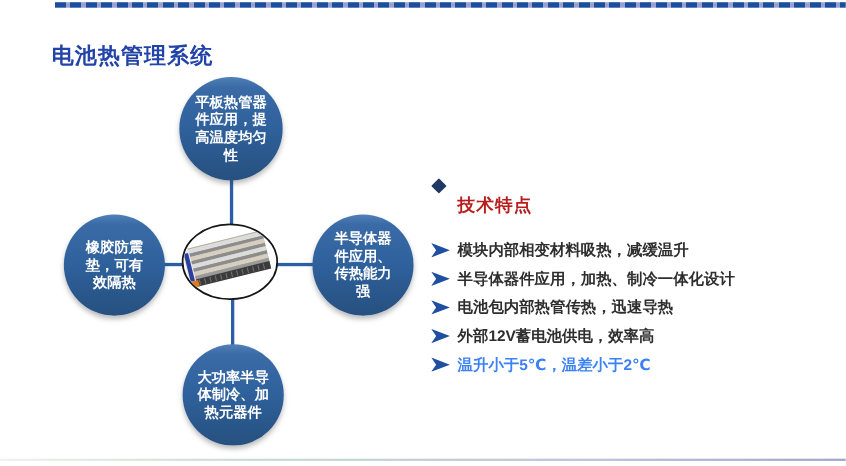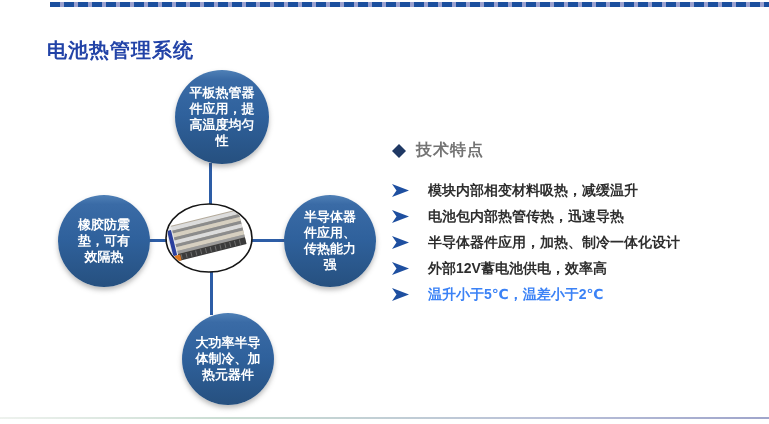--- a/index.html
+++ b/index.html
@@ -32,41 +32,41 @@
   
   .node{
     position:absolute;border-radius:50%;
     background:linear-gradient(180deg,#4f80b6 0%,#3a6ba6 10%,#2f619c 48%,#26507f 100%);
     box-shadow:0 3px 5px rgba(60,60,60,.35);
     display:flex;align-items:center;justify-content:center;
     z-index:2;text-align:center;
     color:#ffffff;font-weight:bold;font-size:13px;line-height:16px;
   }
   .node-inner{display:block;}
-  .node-top{left:175px;top:70px;width:94px;height:94px;}
+  .node-top{left:163px;top:70px;width:94px;height:94px;}
   .node-top .node-inner{width:70px;}
   .node-left{left:58px;top:195px;width:92px;height:92px;}
   .node-left .node-inner{width:56px;}
   .node-right{left:284px;top:195px;width:92px;height:92px;}
   .node-right .node-inner{width:58px;}
-  .node-bottom{left:182px;top:313px;width:92px;height:92px;}
+  .node-bottom{left:166px;top:313px;width:92px;height:92px;}
   .node-bottom .node-inner{width:70px;}
   
   .center-photo{position:absolute;left:163px;top:202px;z-index:3;}
   
   .features{position:absolute;left:392px;top:140px;width:372px;}
   .features-heading{
     display:flex;align-items:center;gap:10px;
     margin-bottom:22px;
   }
   .features-heading .heading-label{
-    font-size:16px;font-weight:bold;color:#737373;letter-spacing:1px;
+    font-size:16px;font-weight:bold;color:#b91c1c;letter-spacing:1px;margin-top:37px;
   }
   .feature-row{
-    display:flex;align-items:center;gap:19px;
+    display:flex;align-items:center;gap:7px;
     margin-bottom:11px;height:15px;
   }
   .feature-row .feature-text{
     font-size:14px;font-weight:bold;color:#2e2e2e;white-space:nowrap;
   }
   .feature-row.highlight .feature-text{color:#3b82f6;}
   .arrow-icon,.diamond-icon{flex:0 0 auto;display:block;}
   
   .bottom-line{
     position:absolute;left:0;right:0;bottom:5px;height:2px;
@@ -159,28 +159,28 @@
       <svg class="arrow-icon" width="17" height="13" viewBox="0 0 17 13">
         <path d="M0,0 L17,6.5 L0,13 L4.5,6.5 Z" fill="#1e4fa0"></path>
       </svg>
       <span class="feature-text">模块内部相变材料吸热，减缓温升</span>
     </div>
 
     <div class="feature-row">
       <svg class="arrow-icon" width="17" height="13" viewBox="0 0 17 13">
         <path d="M0,0 L17,6.5 L0,13 L4.5,6.5 Z" fill="#1e4fa0"></path>
       </svg>
-      <span class="feature-text">电池包内部热管传热，迅速导热</span>
+      <span class="feature-text">半导体器件应用，加热、制冷一体化设计</span>
     </div>
 
     <div class="feature-row">
       <svg class="arrow-icon" width="17" height="13" viewBox="0 0 17 13">
         <path d="M0,0 L17,6.5 L0,13 L4.5,6.5 Z" fill="#1e4fa0"></path>
       </svg>
-      <span class="feature-text">半导体器件应用，加热、制冷一体化设计</span>
+      <span class="feature-text">电池包内部热管传热，迅速导热</span>
     </div>
 
 
     <div class="feature-row">
       <svg class="arrow-icon" width="17" height="13" viewBox="0 0 17 13">
         <path d="M0,0 L17,6.5 L0,13 L4.5,6.5 Z" fill="#1e4fa0"></path>
       </svg>
       <span class="feature-text">外部12V蓄电池供电，效率高</span>
     </div>
 

